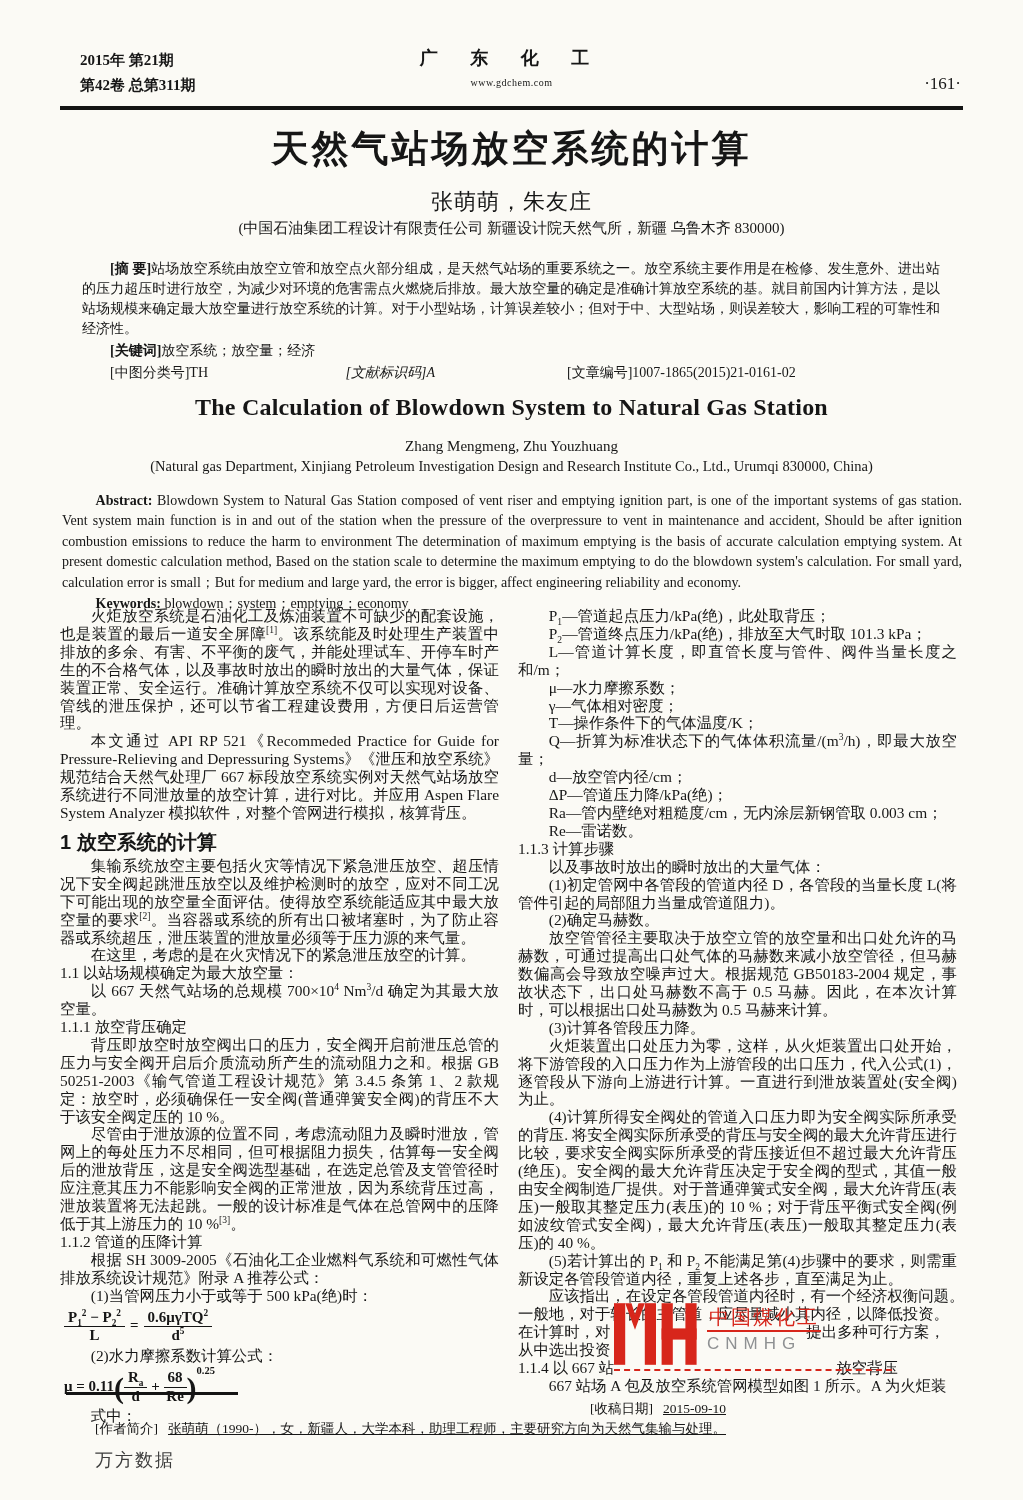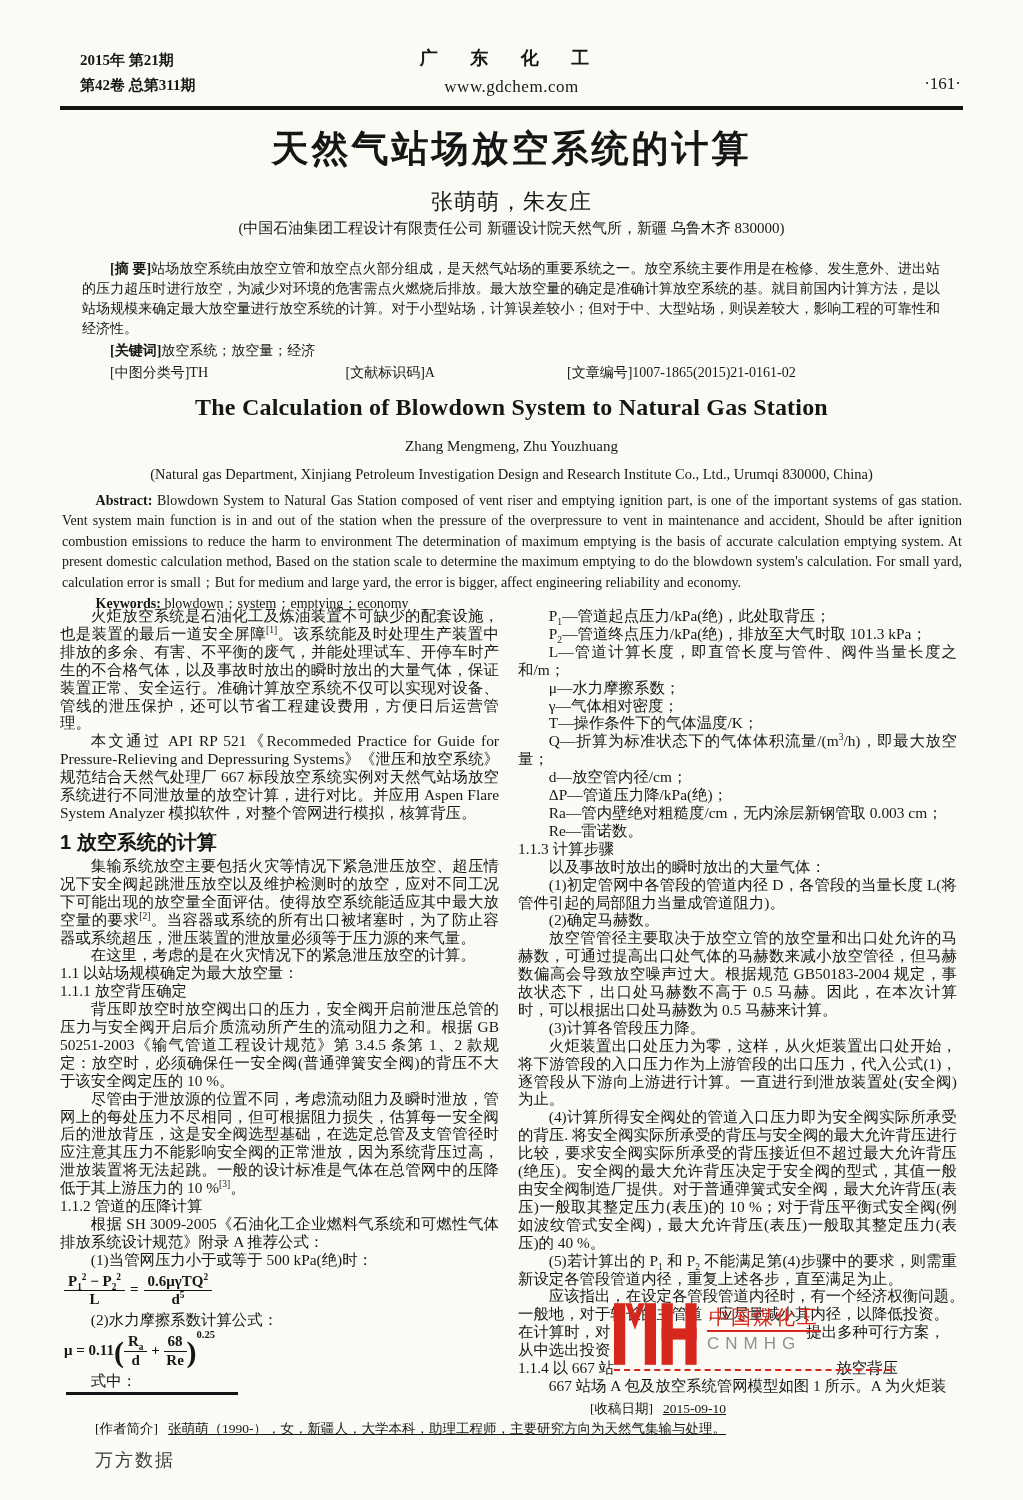--- a/index.html
+++ b/index.html
@@ -5,42 +5,42 @@
   html,body{margin:0;padding:0;background:#e8e8e4;}
   .page{position:relative;width:1023px;height:1500px;margin:0 auto;background:#fbfaf5;
         font-family:"Liberation Serif","DejaVu Serif",serif;color:#161616;overflow:hidden;}
   sup{font-size:0.62em;line-height:0;} sub{font-size:0.62em;line-height:0;}
 
   
   .header{position:absolute;top:46px;left:60px;width:903px;height:58px;}
   .h-left{position:absolute;left:20px;top:2px;font-weight:bold;font-size:15px;line-height:25px;white-space:nowrap;}
   .h-center{position:absolute;left:0;right:0;top:0;text-align:center;}
   .h-journal{font-size:18px;font-weight:bold;letter-spacing:14px;}
-  .h-url{font-size:17px;margin-top:7px;letter-spacing:.5px;}
+  .h-url{font-size:10px;margin-top:7px;letter-spacing:.5px;}
   .h-right{position:absolute;right:2px;top:28px;font-size:17px;}
   .header-rule{position:absolute;top:106px;left:60px;width:903px;height:4px;background:#141414;}
 
   
   .title-cn{position:absolute;top:124px;left:0;width:100%;text-align:center;font-size:37px;font-weight:bold;letter-spacing:3px;}
   .authors-cn{position:absolute;top:187px;left:0;width:100%;text-align:center;font-size:22px;letter-spacing:1px;}
   .affil-cn{position:absolute;top:219px;left:0;width:100%;text-align:center;font-size:15px;}
 
   
   .cnmeta{position:absolute;top:259px;left:82px;width:858px;font-size:14px;line-height:20px;}
   .cn-abs{margin:0;text-indent:2em;text-align:justify;}
   .cn-kw{margin:2px 0 0;text-indent:2em;}
   .meta-row{margin:2px 0 0;padding-left:2em;white-space:nowrap;}
   .meta-seg1{display:inline-block;width:232px;}
-  .meta-seg2{display:inline-block;width:218px;}
+  .meta-seg2{display:inline-block;width:218px;font-style:italic;}
 
   
   .enhead{position:absolute;top:394px;left:0;width:100%;text-align:center;}
   .en-title{font-size:24px;font-weight:bold;letter-spacing:.2px;}
   .en-authors{margin-top:17px;font-size:15px;}
-  .en-affil{margin-top:11px;font-size:14.5px;}
+  .en-affil{margin-top:3px;font-size:14.5px;}
   .enabs{position:absolute;top:491px;left:62px;width:900px;font-size:14px;line-height:20.4px;text-align:justify;}
   .en-abs-p{margin:0;text-indent:2.4em;}
   .en-kw{margin:1px 0 8px;text-indent:2.4em;}
   .blabel{font-weight:bold;}
 
   
   .cols{position:absolute;top:607px;left:60px;width:903px;display:flex;gap:19px;}
   .col{width:439px;font-size:15.4px;line-height:17.9px;text-align:justify;}
   .col p{margin:0;text-indent:2em;}
   .col p.flush{text-indent:0;}
@@ -120,20 +120,21 @@
 
   <div class="cols">
 
     <div class="col">
       <p>火炬放空系统是石油化工及炼油装置不可缺少的配套设施，也是装置的最后一道安全屏障<sup>[1]</sup>。该系统能及时处理生产装置中排放的多余、有害、不平衡的废气，并能处理试车、开停车时产生的不合格气体，以及事故时放出的瞬时放出的大量气体，保证装置正常、安全运行。准确计算放空系统不仅可以实现对设备、管线的泄压保护，还可以节省工程建设费用，方便日后运营管理。</p>
       <p>本文通过 API RP 521《Recommeded Practice for Guide for Pressure-Relieving and Depressuring Systems》《泄压和放空系统》规范结合天然气处理厂 667 标段放空系统实例对天然气站场放空系统进行不同泄放量的放空计算，进行对比。并应用 Aspen Flare System Analyzer 模拟软件，对整个管网进行模拟，核算背压。</p>
       <div class="sec-h">1 放空系统的计算</div>
       <p>集输系统放空主要包括火灾等情况下紧急泄压放空、超压情况下安全阀起跳泄压放空以及维护检测时的放空，应对不同工况下可能出现的放空量全面评估。使得放空系统能适应其中最大放空量的要求<sup>[2]</sup>。当容器或系统的所有出口被堵塞时，为了防止容器或系统超压，泄压装置的泄放量必须等于压力源的来气量。</p>
       <p>在这里，考虑的是在火灾情况下的紧急泄压放空的计算。</p>
       <p class="flush">1.1 以站场规模确定为最大放空量：</p>
+      <p>以 667 天然气站场的总规模 700×10<sup>4</sup> Nm<sup>3</sup>/d 确定为其最大放空量。</p>
       <p class="flush">1.1.1 放空背压确定</p>
       <p>背压即放空时放空阀出口的压力，安全阀开启前泄压总管的压力与安全阀开启后介质流动所产生的流动阻力之和。根据 GB 50251-2003《输气管道工程设计规范》第 3.4.5 条第 1、2 款规定：放空时，必须确保任一安全阀(普通弹簧安全阀)的背压不大于该安全阀定压的 10 %。</p>
       <p>尽管由于泄放源的位置不同，考虑流动阻力及瞬时泄放，管网上的每处压力不尽相同，但可根据阻力损失，估算每一安全阀后的泄放背压，这是安全阀选型基础，在选定总管及支管管径时应注意其压力不能影响安全阀的正常泄放，因为系统背压过高，泄放装置将无法起跳。一般的设计标准是气体在总管网中的压降低于其上游压力的 10 %<sup>[3]</sup>。</p>
       <p class="flush">1.1.2 管道的压降计算</p>
       <p>根据 SH 3009-2005《石油化工企业燃料气系统和可燃性气体排放系统设计规范》附录 A 推荐公式：</p>
       <p>(1)当管网压力小于或等于 500 kPa(绝)时：</p>
       <div class="formula">
         <span class="frac"><span class="fn">P<sub>1</sub><sup>2</sup> − P<sub>2</sub><sup>2</sup></span><span class="fd">L</span></span><span class="feq">=</span><span class="frac"><span class="fn">0.6μγTQ<sup>2</sup></span><span class="fd">d<sup>5</sup></span></span>
       </div>
       <p>(2)水力摩擦系数计算公式：</p>

